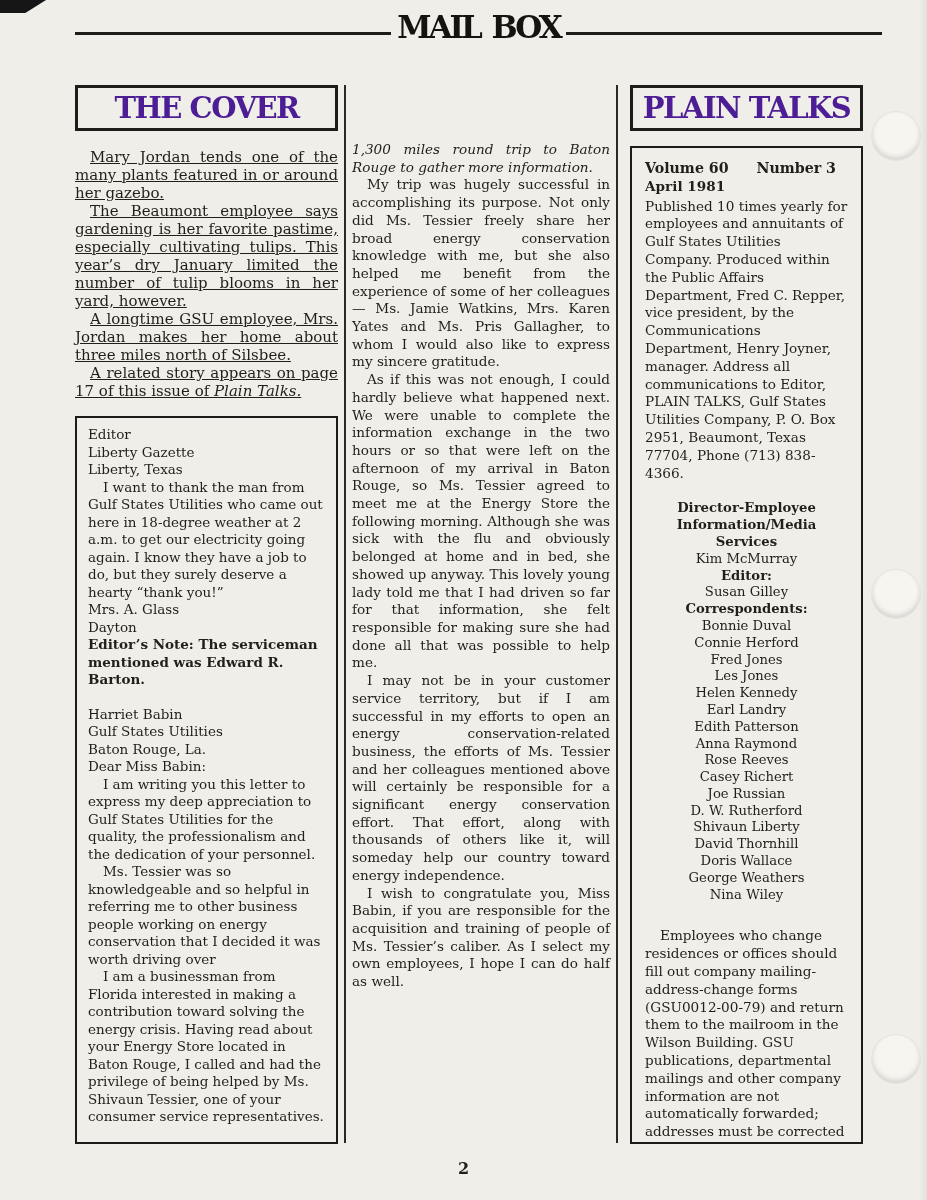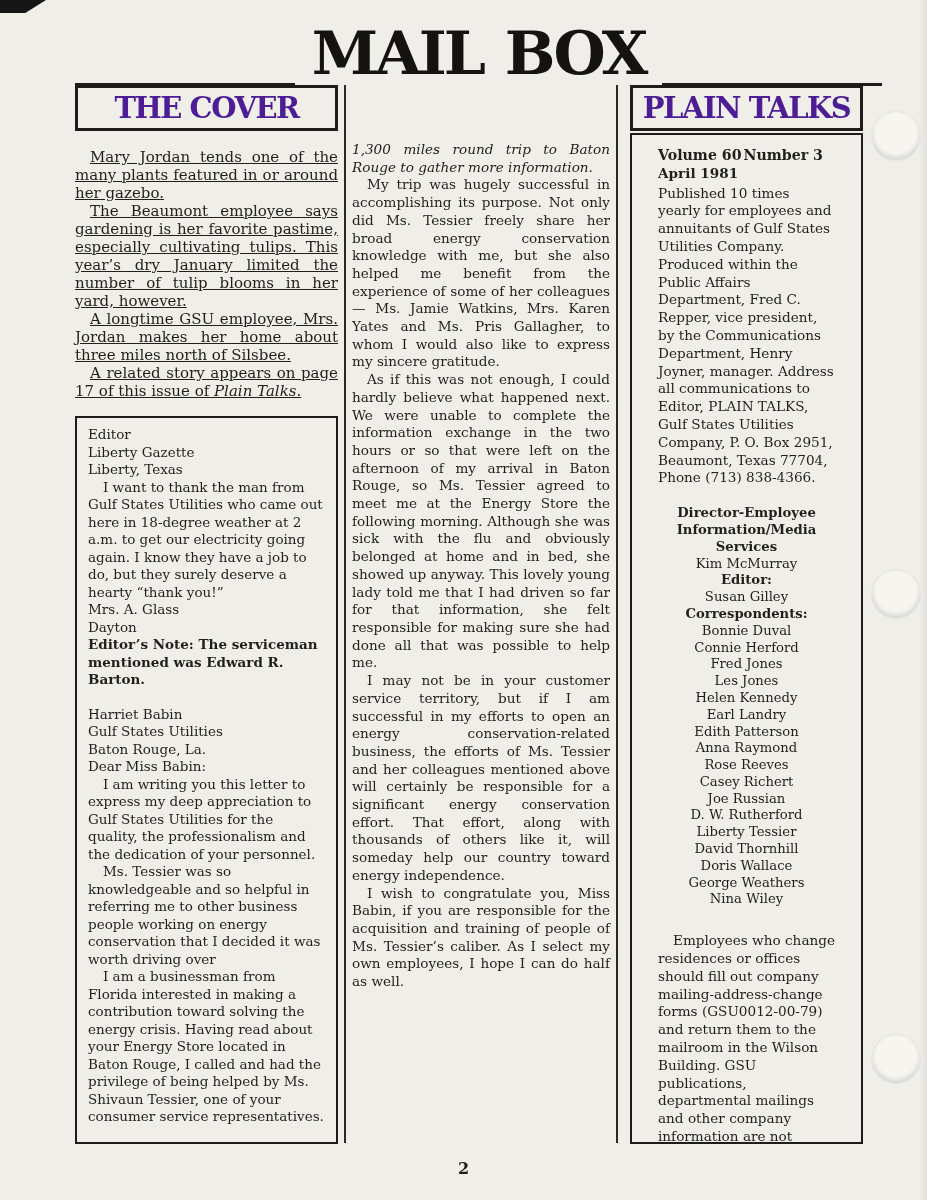--- a/index.html
+++ b/index.html
@@ -31,22 +31,22 @@
 
   
   .masthead {
     position: absolute; top: 12px; left: 75px; right: 45px;
     display: flex; align-items: flex-end;
   }
   .masthead .rule {
     flex: 1; border-bottom: 3px solid #1d1c18; margin-bottom: 8px;
   }
   .masthead-title {
-    margin: 11px; padding: 0 6px;
-    font-size: 60px; font-weight: 700; line-height: 1;
+    margin: 0; padding: 0 6px;
+    font-size: 31px; font-weight: 700; line-height: 1;
     letter-spacing: -3px; word-spacing: 4px;
     color: #14130f;
   }
 
   
   .vrule {
     position: absolute; top: 85px; height: 1058px; width: 1.5px;
     background: #2a2923;
   }
   .vrule-1 { left: 344px; }
@@ -86,22 +86,22 @@
     overflow: hidden;
   }
   .letter-gap { height: 17px; }
 
   .col-mid { font-size: 13.6px; line-height: 17.7px; text-align: justify; }
   .closing { margin-top: 0; }
 
   
   .pt-box {
     border: 2.5px solid #1d1c18;
-    margin-top: 2px; flex: 1 1 auto;
-    padding: 12px 26px;
+    margin-top: 15px; flex: 1 1 auto;
+    padding: 12px 13px;
     font-size: 13.6px; line-height: 17.8px;
     overflow: hidden;
   }
   .vol-row { display: flex; justify-content: space-between; padding-right: 12px; font-size: 14.2px; }
   .bold { font-weight: bold; }
   .pt-desc { margin: 2px 0 0 0; }
   .staff { margin-top: 18px; text-align: center; font-size: 13.2px; line-height: 16.8px; }
   .staff-label { font-weight: bold; }
   .pt-note { margin-top: 24px; }
 
@@ -204,21 +204,21 @@
             <div class="staff-name">Fred Jones</div>
             <div class="staff-name">Les Jones</div>
             <div class="staff-name">Helen Kennedy</div>
             <div class="staff-name">Earl Landry</div>
             <div class="staff-name">Edith Patterson</div>
             <div class="staff-name">Anna Raymond</div>
             <div class="staff-name">Rose Reeves</div>
             <div class="staff-name">Casey Richert</div>
             <div class="staff-name">Joe Russian</div>
             <div class="staff-name">D. W. Rutherford</div>
-            <div class="staff-name">Liberty Tessier</div>
+            <div class="staff-name">Shivaun Liberty</div>
             <div class="staff-name">David Thornhill</div>
             <div class="staff-name">Doris Wallace</div>
             <div class="staff-name">George Weathers</div>
             <div class="staff-name">Nina Wiley</div>
           </div>
       </div>
       <p class="para pt-note">Employees who change residences or offices should fill out company mailing-address-change forms (GSU0012-00-79) and return them to the mailroom in the Wilson Building. GSU publications, departmental mailings and other company information are not automatically forwarded; addresses must be corrected when employees move.</p>
     </div>
   </section>
 

